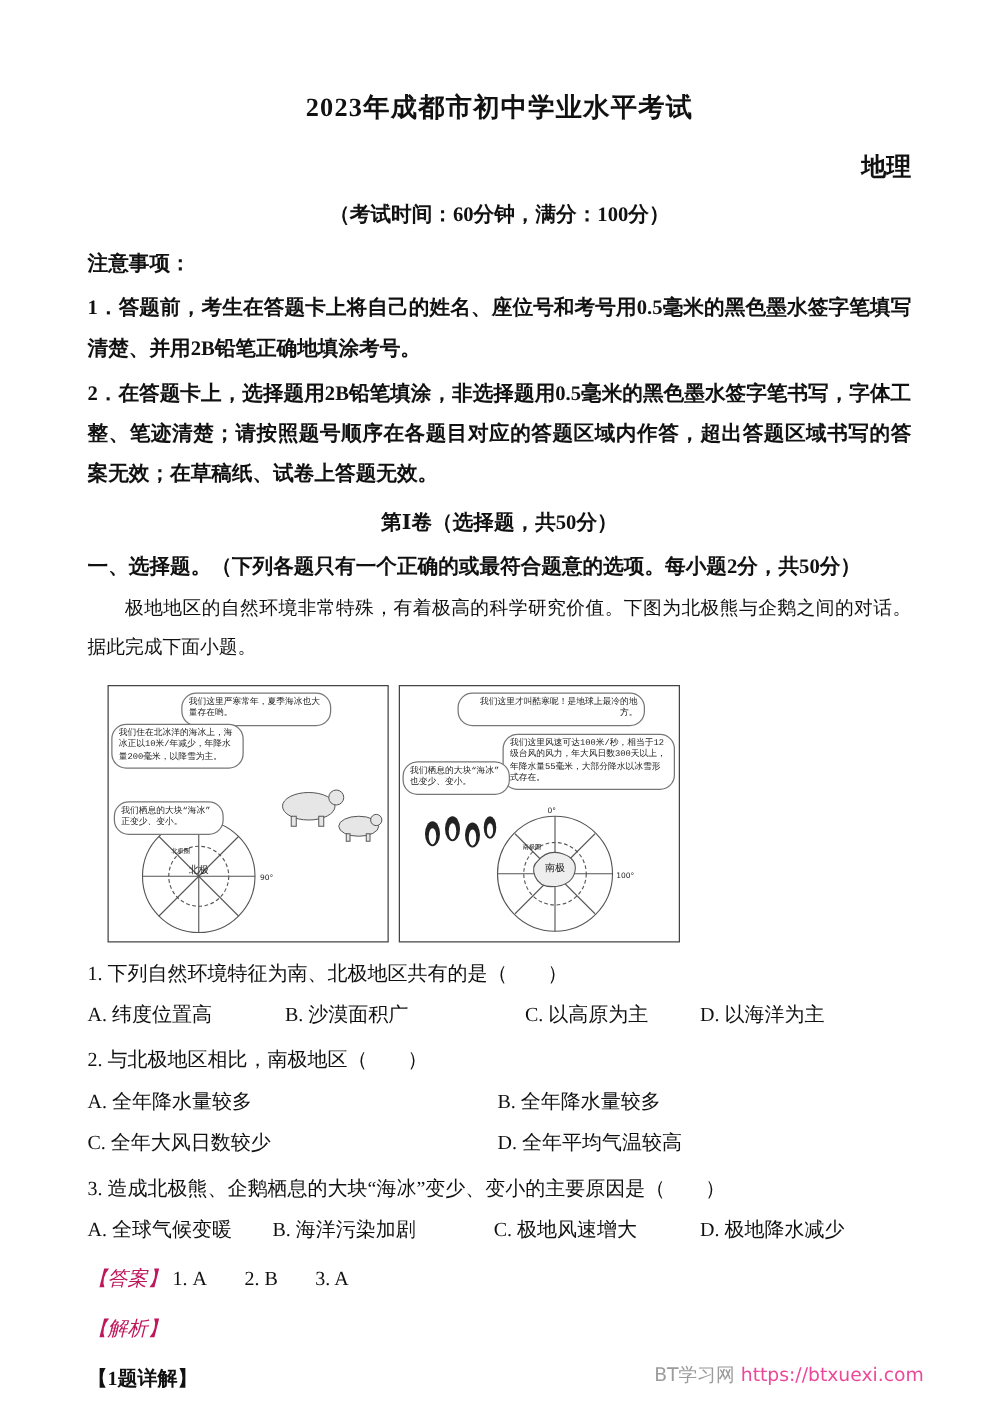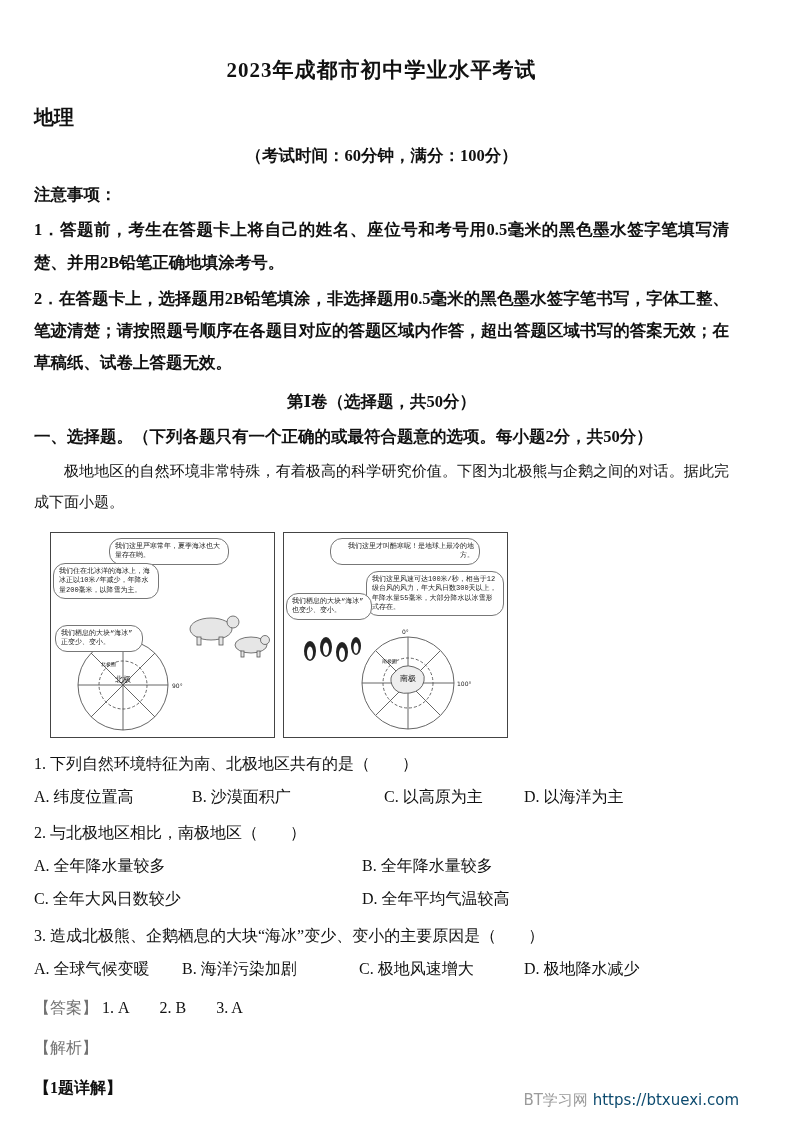--- a/index.html
+++ b/index.html
@@ -1,23 +1,23 @@
 <!DOCTYPE html>
 <html lang="zh"><head>
 <meta charset="utf-8">
 <style>
   * { margin:0; padding:0; box-sizing:border-box; }
   html,body { background:#ffffff; }
   body {
     width:793px; height:1122px; position:relative; overflow:hidden;
     font-family:"Liberation Serif","DejaVu Serif",serif; color:#111;
   }
-  .content { padding:56px 64px 0 34px; }
+  .content { padding:56px 64px 0 70px;margin-top:16px; }
   .title   { text-align:center; font-size:21px; font-weight:bold; letter-spacing:1px; }
-  .subject { text-align:left; font-size:20px; font-weight:bold; margin-top:20px; }
+  .subject { text-align:right; font-size:20px; font-weight:bold; margin-top:20px; }
   .exam-info { text-align:center; font-size:16.5px; font-weight:bold; margin-top:14px; }
   .notice-title { font-size:16.5px; font-weight:bold; margin-top:12px; line-height:1.9; }
   .para-bold { font-size:16.5px; font-weight:bold; line-height:1.95; text-align:justify; margin-top:4px; }
   .section-title { text-align:center; font-size:16.5px; font-weight:bold; margin-top:8px; line-height:1.8; }
   .part-title { font-size:16.5px; font-weight:bold; line-height:1.9; margin-top:4px; }
   .intro { font-size:15px; line-height:2.05; text-indent:2em; margin-top:4px; text-align:justify; }
 
   .figure-row { display:flex; gap:8px; margin:14px 0 10px 16px; }
   .fig-box { width:225px; height:206px; border:1px solid #444; position:relative; background:#fff; }
   .fig-box svg { position:absolute; left:0; top:0; }
@@ -31,29 +31,29 @@
   .opts-row { display:flex; font-size:16px; line-height:2.05; }
   .opts-row .w1 { width:158px; flex:none; }
   .opts-row .w2 { width:192px; flex:none; }
   .opts-row .w3 { width:140px; flex:none; }
   .opts-row3 .w1 { width:148px; flex:none; }
   .opts-row3 .w2 { width:177px; flex:none; }
   .opts-row3 .w3 { width:165px; flex:none; }
   .opts-grid { display:grid; grid-template-columns:328px auto; font-size:16px; line-height:2.05; }
 
   .answer-line { font-size:16px; line-height:2.1; margin-top:6px; }
-  .blue { color:#737373; }
+  .blue { color:#be185d;font-style:italic; }
   .ans  { margin-right:26px; }
   .detail { font-weight:bold; margin-top:6px; }
 
   .footer {
     position:absolute; right:54px; bottom:12px; color:#9b9b9b; font-size:15px;
     font-family:"DejaVu Sans","Liberation Sans",sans-serif;
   }
-  .footer a { color:#0c4a6e; text-decoration:none; }
+  .footer a { color:#ec4899; text-decoration:none; }
   .map-text { font-family:"DejaVu Sans",sans-serif; fill:#222; }
 </style>
 </head>
 <body>
 
 <div class="content">
 
   <h1 class="title">2023年成都市初中学业水平考试</h1>
   <h2 class="subject">地理</h2>
   <div class="exam-info">（考试时间：60分钟，满分：100分）</div>

